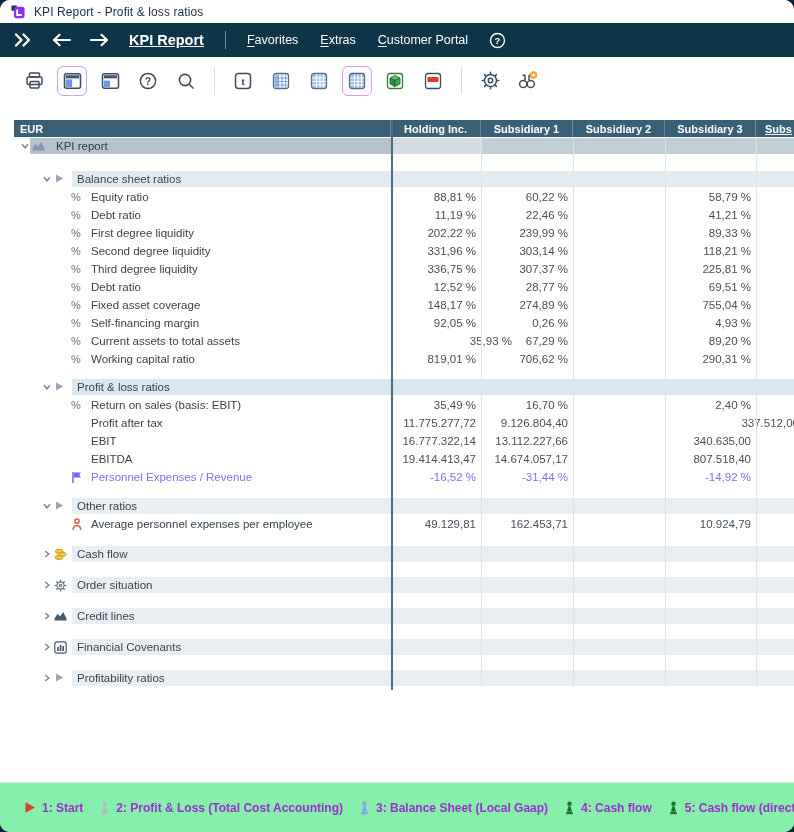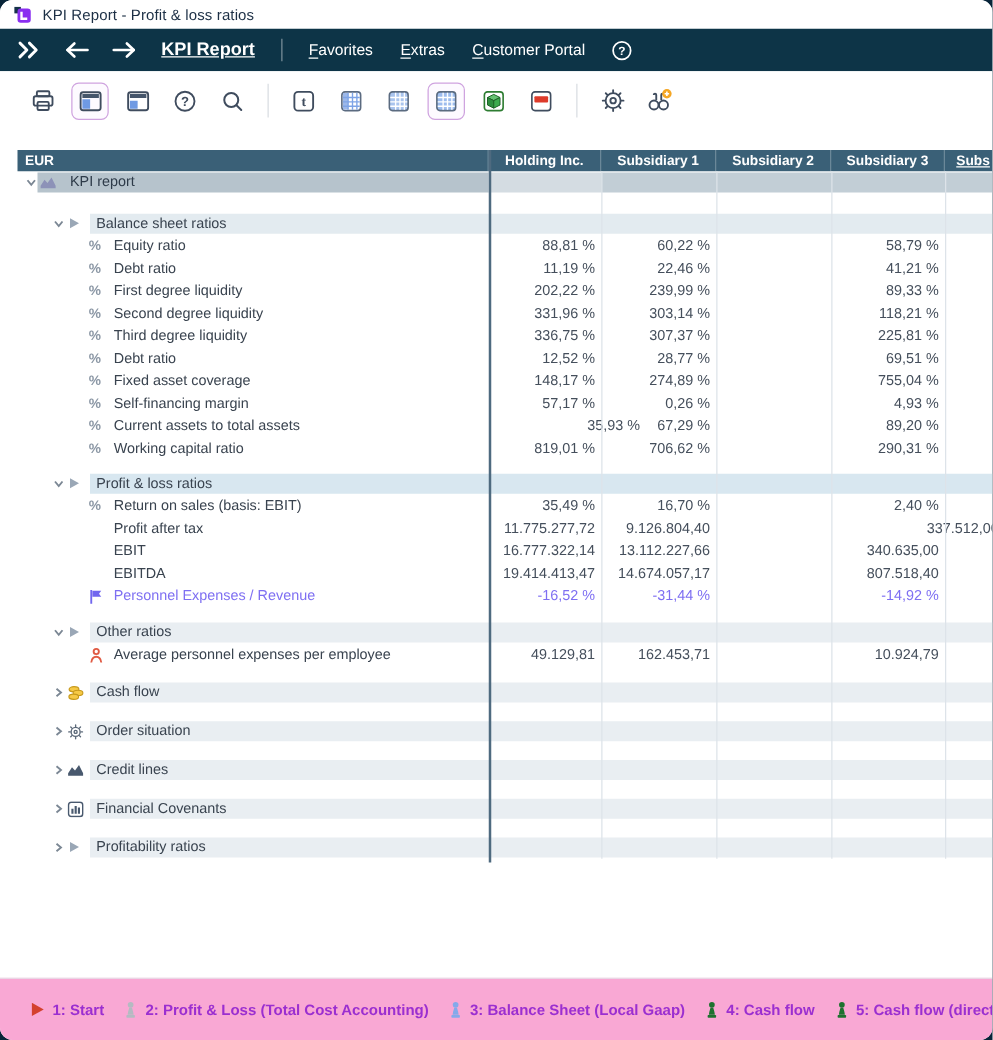--- a/index.html
+++ b/index.html
@@ -45,21 +45,21 @@
   .rootband3{position:absolute;top:1px;bottom:1px;left:467px;right:0;background:#c2ced6;z-index:1;}
   .chev{position:absolute;top:4px;z-index:5;cursor:pointer;display:flex;}
   .ricon{position:absolute;top:3px;z-index:2;display:flex;align-items:center;}
   .pct{font-size:11px;font-weight:700;color:#8b97a5;line-height:12px;}
   .rlabel{position:absolute;top:2.5px;font-size:11.5px;color:#39434f;z-index:2;white-space:nowrap;}
   .root .rlabel{color:#2e3b49;}
   .val{position:absolute;top:3px;font-size:11.5px;color:#454f5c;text-align:right;z-index:2;white-space:nowrap;}
   .purple{color:#7e6ff2 !important;}
 
   
-  .bottombar{height:49px;border-top:1px solid #e3e6ea;background:#f9a8d4;display:flex;align-items:center;padding-left:24px;gap:16px;overflow:hidden;flex:0 0 auto;}
+  .bottombar{height:49px;border-top:1px solid #e3e6ea;background:#86efac;display:flex;align-items:center;padding-left:24px;gap:16px;overflow:hidden;flex:0 0 auto;}
   .tab{display:flex;align-items:center;gap:6px;font-size:12px;font-weight:700;color:#9b2fd0;white-space:nowrap;cursor:pointer;flex:0 0 auto;}
 </style>
 </head>
 <body>
 
 <div class="window">
 
   <div class="titlebar">
     <span style="display:flex;">
       <svg width="14" height="14" viewBox="0 0 14 14">
@@ -351,21 +351,21 @@
             <span class="rlabel" style="left: 77px;">Fixed asset coverage</span>
             <span class="val" style="left: 377px; width: 85px;">148,17 %</span>
             <span class="val" style="left: 467px; width: 87px;">274,89 %</span>
             <span class="val" style="left: 651px; width: 86px;">755,04 %</span>
           </div>
           <div class="trow item">
             <span class="ricon" style="left: 57px;">
               <span class="pct">%</span>
             </span>
             <span class="rlabel" style="left: 77px;">Self-financing margin</span>
-            <span class="val" style="left: 377px; width: 85px;">57,17 %</span>
+            <span class="val" style="left: 377px; width: 85px;">92,05 %</span>
             <span class="val" style="left: 467px; width: 87px;">0,26 %</span>
             <span class="val" style="left: 651px; width: 86px;">4,93 %</span>
           </div>
           <div class="trow item">
             <span class="ricon" style="left: 57px;">
               <span class="pct">%</span>
             </span>
             <span class="rlabel" style="left: 77px;">Current assets to total assets</span>
             <span class="val" style="left: 377px; width: 85px; margin-left: 36px;">35,93 %</span>
             <span class="val" style="left: 467px; width: 87px;">67,29 %</span>

